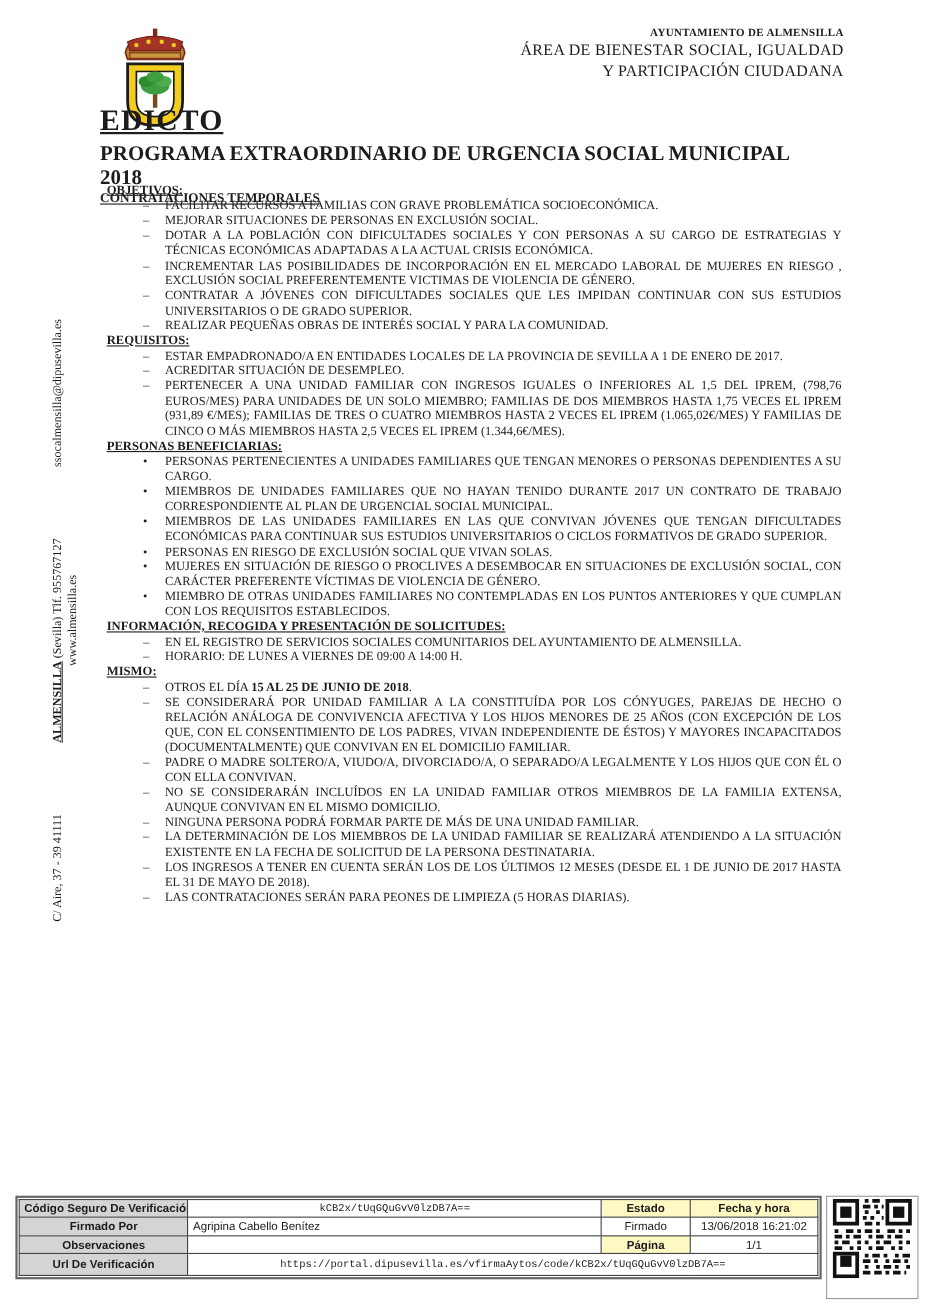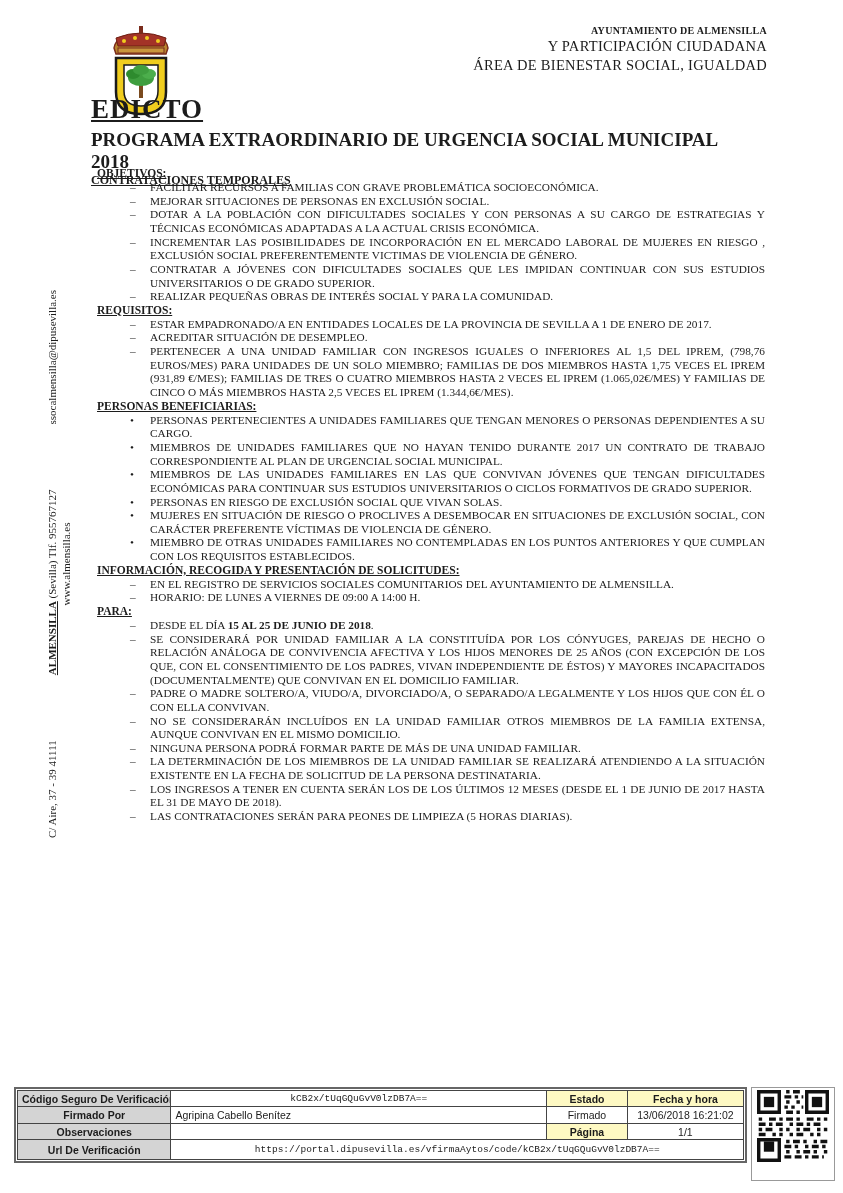--- a/index.html
+++ b/index.html
@@ -72,22 +72,22 @@
     <rect x="39" y="60" width="4" height="14" fill="#7a4a1e"></rect>
     <ellipse cx="41" cy="54" rx="13" ry="8" fill="#3f9e3f"></ellipse>
     <ellipse cx="33" cy="50" rx="7" ry="5" fill="#2e8b2e"></ellipse>
     <ellipse cx="49" cy="50" rx="7" ry="5" fill="#4cae4c"></ellipse>
     <ellipse cx="41" cy="46" rx="8" ry="5" fill="#3f9e3f"></ellipse>
   </svg>
 </div>
 
 <div class="org-block">
   <div class="org-line1">AYUNTAMIENTO DE ALMENSILLA</div>
+  <div class="org-line">ÁREA DE BIENESTAR SOCIAL, IGUALDAD</div>
   <div class="org-line">Y PARTICIPACIÓN CIUDADANA</div>
-  <div class="org-line">ÁREA DE BIENESTAR SOCIAL, IGUALDAD</div>
 </div>
 
 <div class="titles">
   <div class="title-main">EDICTO</div>
   <div class="title-sub">PROGRAMA EXTRAORDINARIO DE URGENCIA SOCIAL MUNICIPAL 2018</div>
   <div class="title-sub2">CONTRATACIONES TEMPORALES</div>
 </div>
 
 <div class="vcontact">
   <div class="vline1">
@@ -181,24 +181,24 @@
         <span class="bullet">–</span>
         <span class="itext">EN EL REGISTRO DE SERVICIOS SOCIALES COMUNITARIOS DEL AYUNTAMIENTO DE ALMENSILLA.</span>
       </div>
     <div class="item">
         <span class="bullet">–</span>
         <span class="itext">HORARIO: DE LUNES A VIERNES DE 09:00 A 14:00 H.</span>
       </div>
   </div>
 
   <div>
-    <div class="sec-heading">PARA:</div>
-    <div class="item">
-        <span class="bullet">–</span>
-        <span class="itext"><span>DESDE EL DÍA </span><span class="bold">15 AL 25 DE JUNIO DE 2018</span><span>.</span></span>
+    <div class="sec-heading">MISMO:</div>
+    <div class="item">
+        <span class="bullet">–</span>
+        <span class="itext"><span>OTROS EL DÍA </span><span class="bold">15 AL 25 DE JUNIO DE 2018</span><span>.</span></span>
       </div>
   </div>
 
   <div>
     <div class="item">
         <span class="bullet">–</span>
         <span class="itext">SE CONSIDERARÁ POR UNIDAD FAMILIAR A LA CONSTITUÍDA POR LOS CÓNYUGES, PAREJAS DE HECHO O RELACIÓN ANÁLOGA DE CONVIVENCIA AFECTIVA Y LOS HIJOS MENORES DE 25 AÑOS (CON EXCEPCIÓN DE LOS QUE, CON EL CONSENTIMIENTO DE LOS PADRES, VIVAN INDEPENDIENTE DE ÉSTOS) Y MAYORES INCAPACITADOS (DOCUMENTALMENTE) QUE CONVIVAN EN EL DOMICILIO FAMILIAR.</span>
       </div>
     <div class="item">
         <span class="bullet">–</span>

